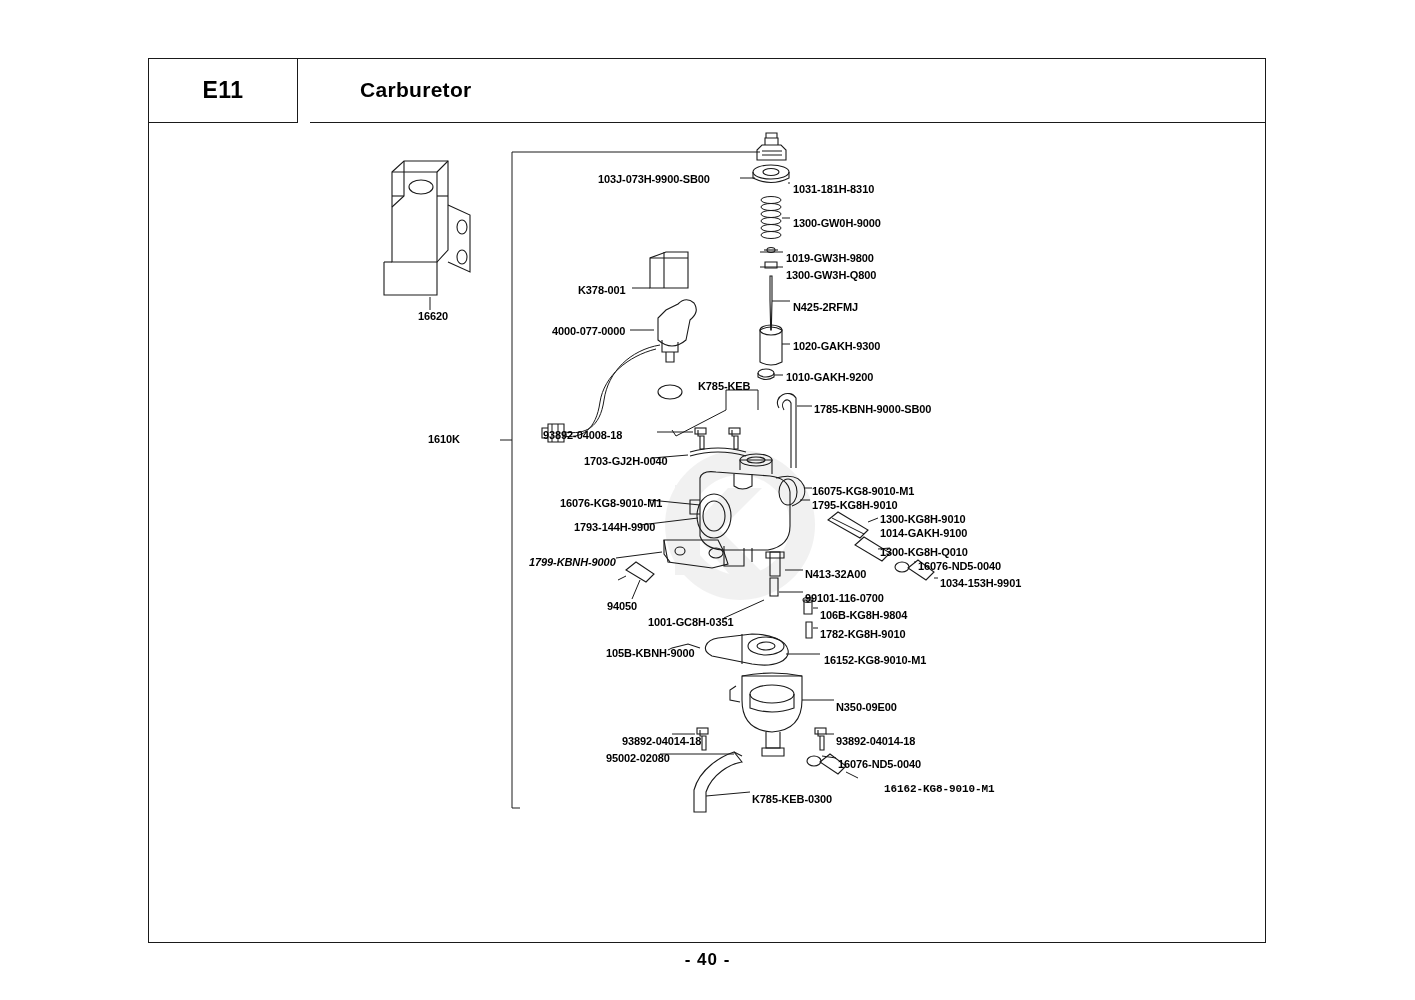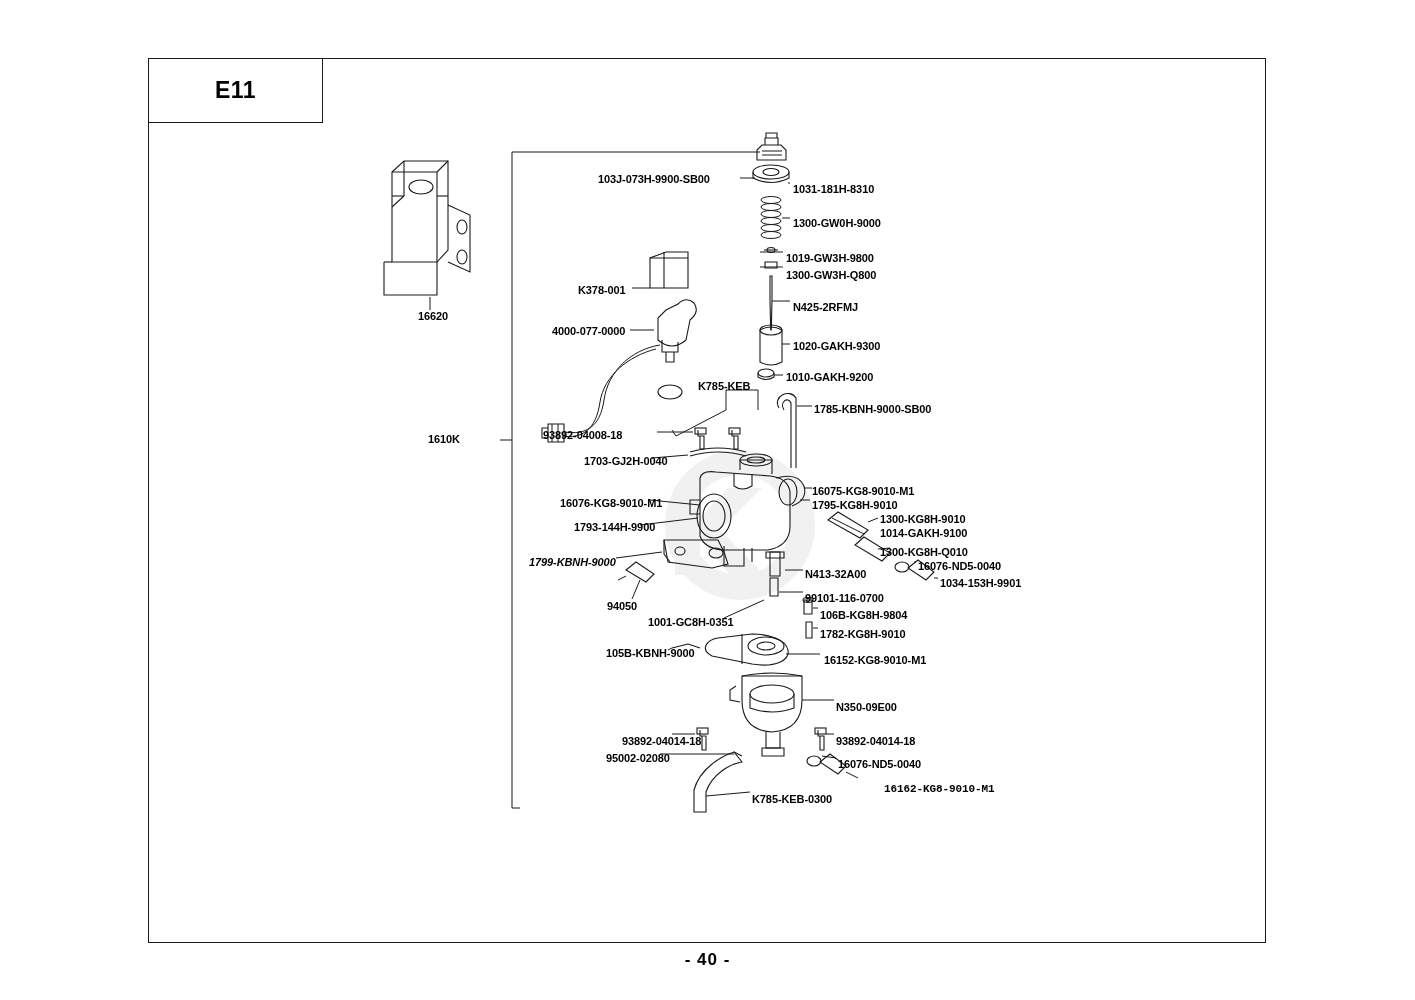--- a/index.html
+++ b/index.html
@@ -28,21 +28,21 @@
     top: 58px;
     width: 1118px;
     height: 885px;
     border: 1.5px solid #1a1a1a;
     box-sizing: border-box;
   }
   .code-box {
     position: absolute;
     left: 148px;
     top: 58px;
-    width: 175px;
+    width: 150px;
     height: 65px;
     border: 1.5px solid #1a1a1a;
     box-sizing: border-box;
     display: flex;
     align-items: center;
     justify-content: center;
     background: #ffffff;
   }
   .code-box span {
     font-size: 23px;
@@ -126,20 +126,23 @@
       <g transform="translate(100,0)">
         <path d="M120 20 a75 75 0 1 0 0.1 0 z M120 45 a50 50 0 1 1 -0.1 0 z" fill="#bdbdbd"></path>
         <path d="M55 55 L55 145 L80 145 L80 110 L110 145 L145 145 L100 100 L142 58 L108 58 L80 88 L80 55 Z" fill="#bdbdbd"></path>
       </g>
     </svg>
   </div>
 
   <div class="frame"></div>
   <div class="code-box">
     <span>E11</span>
+  </div>
+  <div class="title-bar">
+    <span>Carburetor</span>
   </div>
 
   <svg class="art" viewBox="0 0 1415 1000">
 
     <g>
       <path class="pt" d="M392 172 L404 161 L448 161 L448 250 L437 262 L392 262 Z"></path>
       <path class="pt" d="M392 172 L437 172 L437 262"></path>
       <path class="pt" d="M437 172 L448 161"></path>
       <path class="pt" d="M404 161 L404 196 L392 207"></path>
       <path class="pt" d="M404 196 L392 196"></path>

